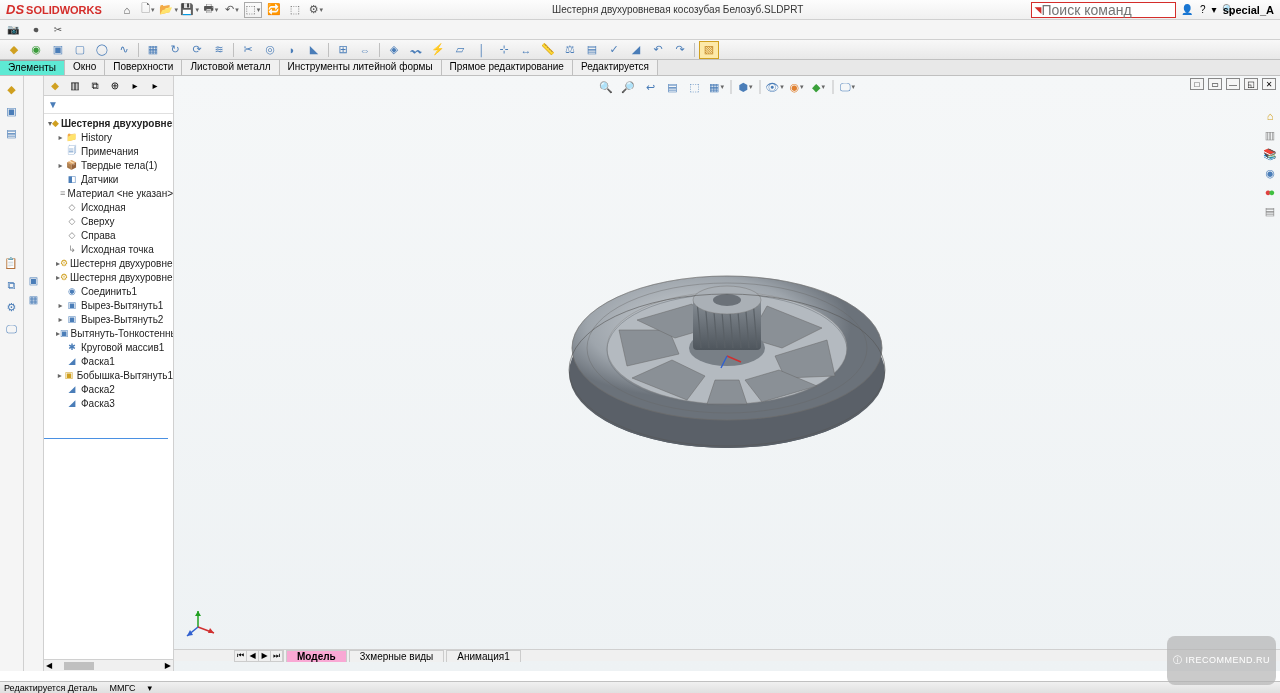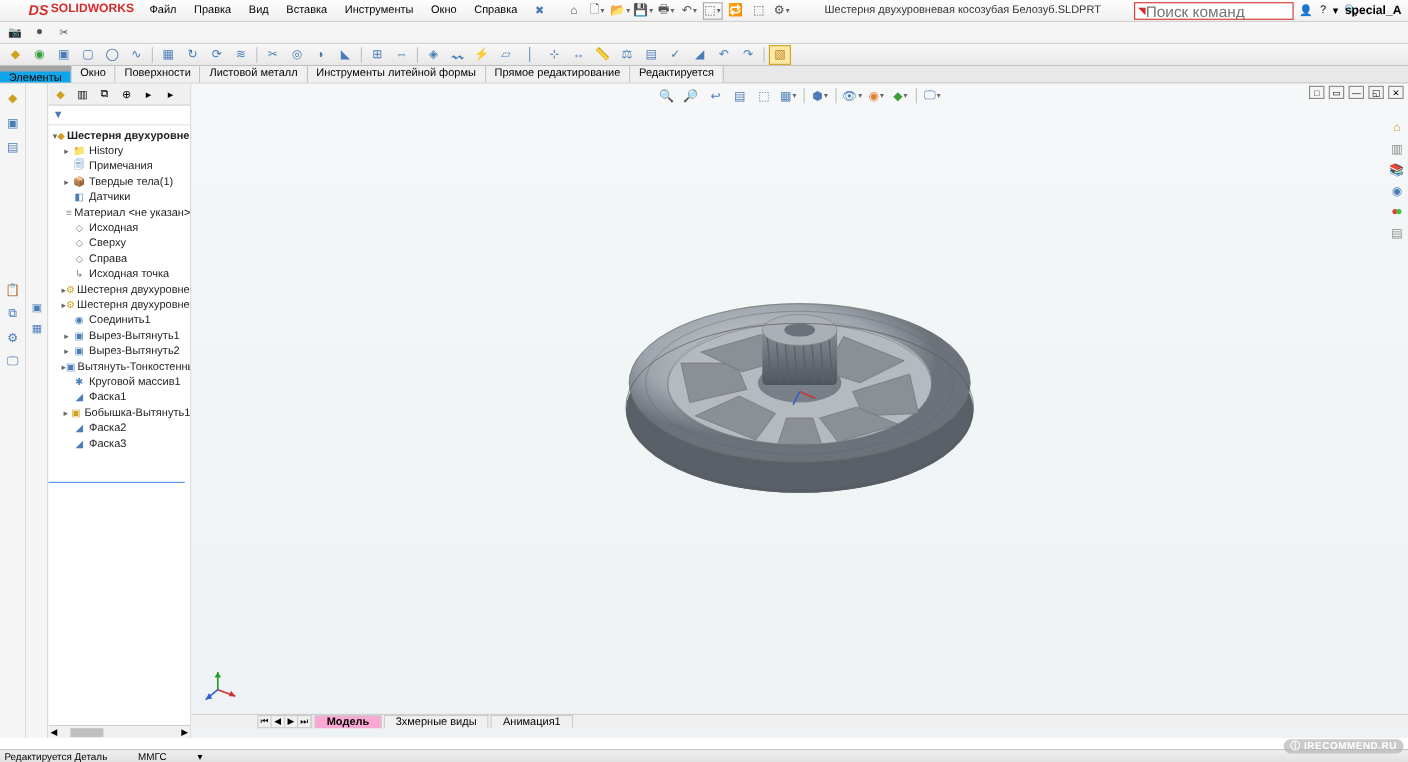--- a/index.html
+++ b/index.html
@@ -1,20 +1,20 @@
 <!DOCTYPE html>
 <html><head>
 <meta charset="utf-8">
 <style>
 * { box-sizing: border-box; margin: 0; padding: 0; font-family: "Segoe UI", Tahoma, sans-serif; }
 body { width: 1280px; height: 693px; background: #fff; font-size: 10px; overflow: hidden; position: relative; }
 
 
 .titlebar { height: 20px; background: linear-gradient(#fdfdfd,#f0f0f0); display: flex; align-items: center; border-bottom: 1px solid #d0d0d0; }
-.logo { display: flex; align-items: flex-start; padding: 0 6px; color: #d42d2a; font-weight: bold; font-size: 11px; margin-left: 20px; }
+.logo { display: flex; align-items: center; padding: 0 6px; color: #d42d2a; font-weight: bold; font-size: 11px; }
 .logo .ds { font-style: italic; margin-right: 2px; font-size: 13px; }
 .menu { display: flex; }
 .menu-item { padding: 0 8px; cursor: pointer; }
 .titlebar-center { flex: 1; display: flex; align-items: center; }
 .tb-icon-group { display: flex; align-items: center; margin-left: 10px; gap: 3px; }
 .tb-icon { width: 18px; height: 16px; display: flex; align-items: center; justify-content: center; font-size: 11px; color: #555; cursor: pointer; }
 .tb-icon.dd::after { content: "▾"; font-size: 7px; margin-left: 1px; color: #666; }
 .docname { margin-left: auto; margin-right: auto; color: #333; }
 .search-box { border: 1px solid #d42d2a; height: 16px; width: 145px; display: flex; align-items: center; padding: 0 3px; background: #fff; }
 .search-box input { border: none; outline: none; flex: 1; font-size: 14px; color: #888; background: transparent; }
@@ -28,21 +28,21 @@
 
 
 .maintoolbar { height: 20px; background: linear-gradient(#f8f8f8,#e8e8e8); border-bottom: 1px solid #c0c0c0; display: flex; align-items: center; padding: 0 4px; gap: 2px; }
 .mt-btn { width: 20px; height: 18px; display: flex; align-items: center; justify-content: center; color: #4a7db8; font-size: 11px; cursor: pointer; }
 .mt-sep { width: 1px; height: 14px; background: #c0c0c0; margin: 0 2px; }
 .mt-btn.active { background: #fde9a8; border: 1px solid #d0a020; }
 
 
 .cmd-tabs { height: 16px; background: #e8e8e8; border-bottom: 1px solid #c0c0c0; display: flex; }
 .cmd-tab { padding: 1px 8px; font-size: 10px; border-right: 1px solid #c0c0c0; cursor: pointer; background: #f0f0f0; }
-.cmd-tab.active { background: #0ea5e9; border-top: 5px solid #a3a3a3; }
+.cmd-tab.active { background: #5eead4; border-top: 1px solid #a3a3a3; }
 
 
 .workarea { position: absolute; top: 76px; bottom: 22px; left: 0; right: 0; display: flex; }
 
 
 .left-strip { width: 24px; background: #f5f5f5; border-right: 1px solid #d0d0d0; display: flex; flex-direction: column; align-items: center; gap: 4px; padding-top: 4px; }
 .ls-btn { width: 18px; height: 18px; display: flex; align-items: center; justify-content: center; color: #4a7db8; cursor: pointer; font-size: 11px; }
 .ls-sep { height: 10px; }
 .left-strip2 { width: 20px; background: #f5f5f5; border-right: 1px solid #d0d0d0; display: flex; flex-direction: column; align-items: center; gap: 3px; padding-top: 3px; }
 .ls2-btn { width: 16px; height: 16px; color: #4a7db8; font-size: 10px; display: flex; align-items: center; justify-content: center; cursor: pointer; }
@@ -89,43 +89,33 @@
 
 .bottom-tabs { position: absolute; bottom: 10px; left: 0; height: 12px; display: flex; align-items: center; background: #f0f0f0; border-top: 1px solid #d0d0d0; width: 100%; }
 .bt-nav { display: flex; border: 1px solid #ccc; margin-left: 60px; }
 .bt-nav span { width: 12px; text-align: center; font-size: 8px; border-right: 1px solid #ccc; cursor: pointer; }
 .bt-tab { padding: 0 10px; border: 1px solid #ccc; border-bottom: none; background: #fff; font-size: 10px; cursor: pointer; margin-left: 2px; }
 .bt-tab.active { background: #f9a8d4; font-weight: bold; }
 
 
 .statusbar { position: absolute; bottom: 0; left: 0; right: 0; height: 12px; background: linear-gradient(#f0f0f0,#e0e0e0); border-top: 1px solid #c0c0c0; display: flex; align-items: center; font-size: 9px; padding: 0 4px; }
 .statusbar .sb-left { flex: 1; }
-.statusbar .sb-right { display: flex; gap: 28px; }
-
-
-.watermark { position: absolute; bottom: 8px; right: 4px; background: rgba(180,180,180,0.7); color: #fff; font-size: 9px; padding: 0 6px; border-radius: 8px; font-weight: bold; letter-spacing: 0.5px; }
+.statusbar .sb-right { display: flex; gap: 12px; }
+
+
+.watermark { position: absolute; bottom: 8px; right: 4px; background: rgba(180,180,180,0.7); color: #fff; font-size: 9px; padding: 18px 6px; border-radius: 8px; font-weight: normal; letter-spacing: 0.5px; }
 .watermark::before { content:"ⓘ "; }
 </style>
 </head>
 <body>
 
 <div class="titlebar">
   <div class="logo">
     <span class="ds">DS</span>
     <span>SOLIDWORKS</span>
-  </div>
-  <div class="menu">
-    <span class="menu-item">Файл</span>
-    <span class="menu-item">Правка</span>
-    <span class="menu-item">Вид</span>
-    <span class="menu-item">Вставка</span>
-    <span class="menu-item">Инструменты</span>
-    <span class="menu-item">Окно</span>
-    <span class="menu-item">Справка</span>
-    <span class="menu-item" style="color:#4a7db8;">✖</span>
   </div>
   <div class="titlebar-center">
     <div class="tb-icon-group">
       <span class="tb-icon">⌂</span>
       <span class="tb-icon dd">🗋</span>
       <span class="tb-icon dd">📂</span>
       <span class="tb-icon dd">💾</span>
       <span class="tb-icon dd">🖶</span>
       <span class="tb-icon dd">↶</span>
       <span class="tb-icon dd" style="border:1px solid #aaa;">⬚</span>

